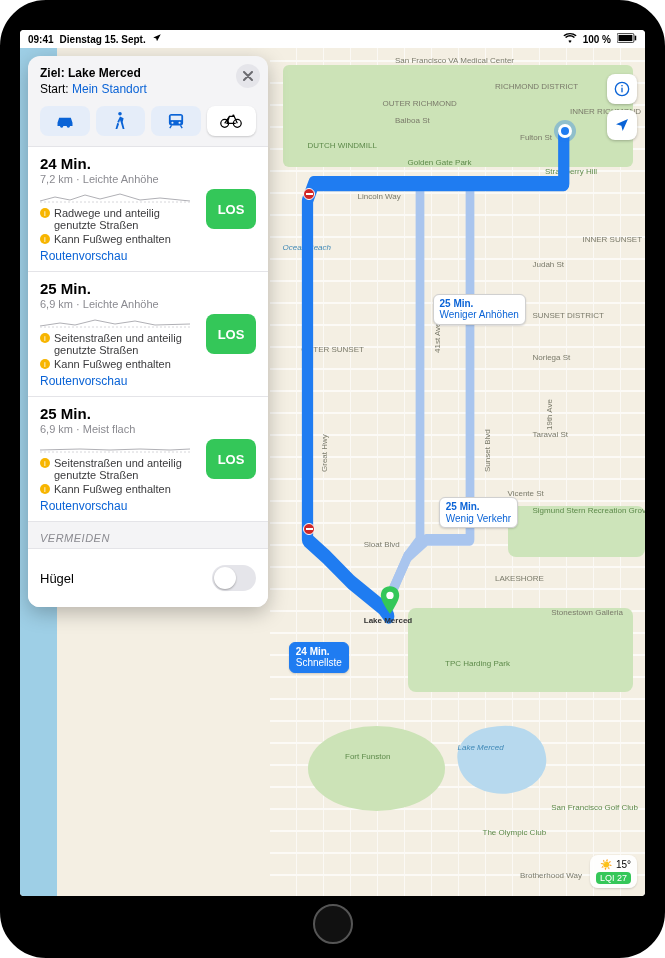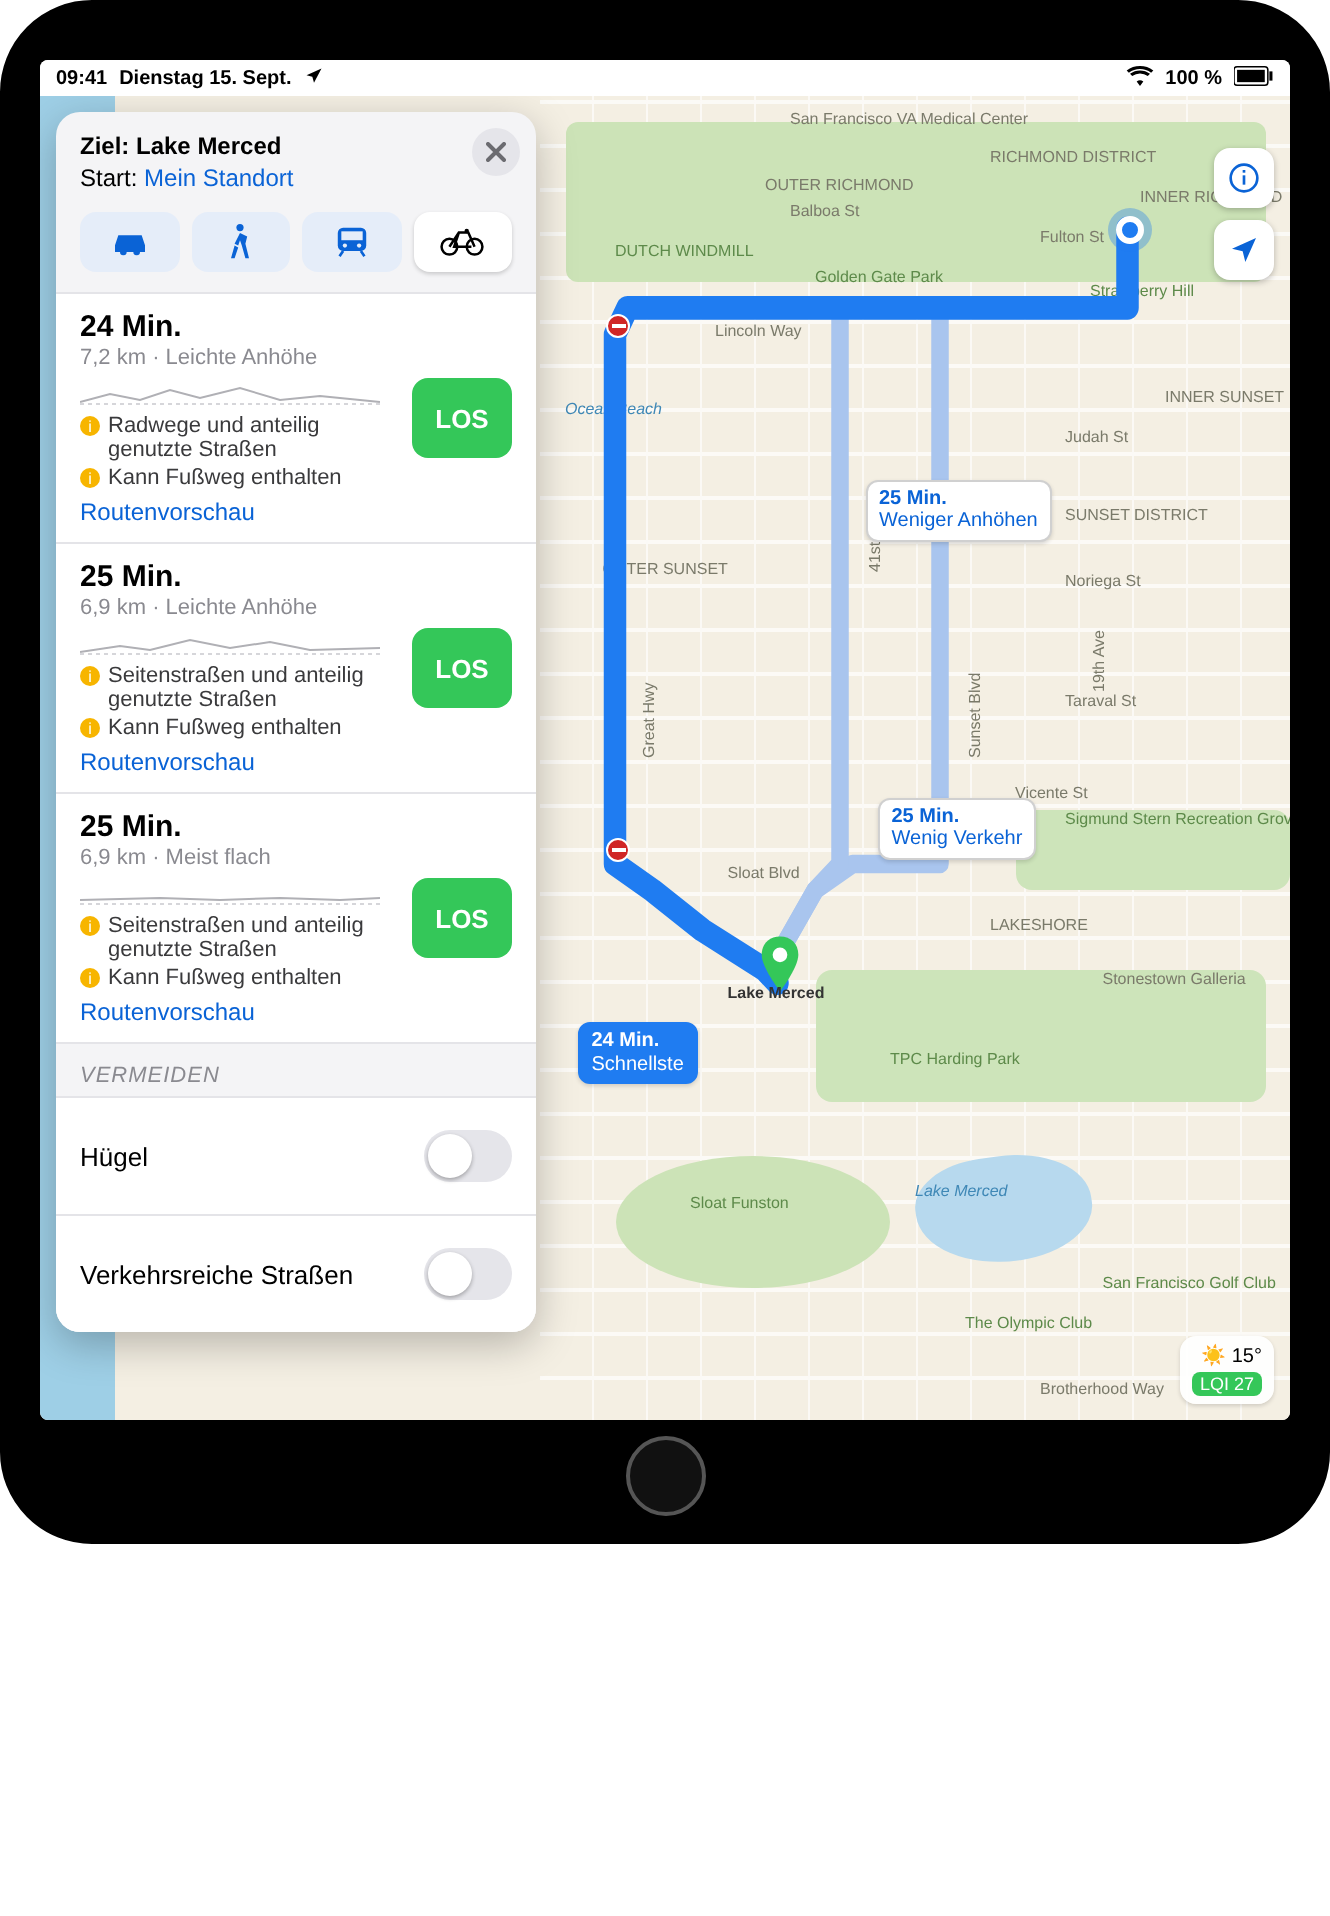--- a/index.html
+++ b/index.html
@@ -5,21 +5,21 @@
   * { box-sizing: border-box; margin: 0; padding: 0; }
   body {
     font-family: -apple-system, "Helvetica Neue", Helvetica, Arial, sans-serif;
     background: #fff;
     width: 665px;
     height: 958px;
     overflow: hidden;
     position: relative;
   }
   .device {
-    width: 665px; height: 772px;
+    width: 665px; height: 958px;
     border: 2px solid #000;
     border-radius: 46px;
     background: #000;
     position: relative;
     padding: 28px 18px 60px;
   }
   .screen {
     width: 100%; height: 100%;
     background: #fff;
     border-radius: 4px;
@@ -219,21 +219,21 @@
       <span class="maplabel" style="left:84%;top:45%;transform:rotate(-90deg);transform-origin:left top;">19th Ave</span>
       <span class="maplabel" style="left:48%;top:50%;transform:rotate(-90deg);transform-origin:left top;">Great Hwy</span>
       <span class="maplabel" style="left:82%;top:45%;">Taraval St</span>
       <span class="maplabel" style="left:78%;top:52%;">Vicente St</span>
       <span class="maplabel" style="left:82%;top:54%;color:#5d8a4a;">Sigmund Stern Recreation Grove</span>
       <span class="maplabel" style="left:55%;top:58%;">Sloat Blvd</span>
       <span class="maplabel" style="left:76%;top:62%;">LAKESHORE</span>
       <span class="maplabel" style="left:85%;top:66%;">Stonestown Galleria</span>
       <span class="maplabel" style="left:68%;top:72%;color:#5d8a4a;">TPC Harding Park</span>
       <span class="maplabel water" style="left:70%;top:82%;">Lake Merced</span>
-      <span class="maplabel" style="left:52%;top:83%;color:#5d8a4a;">Sloat Funston</span>
+      <span class="maplabel" style="left:52%;top:83%;color:#5d8a4a;">Fort Funston</span>
       <span class="maplabel" style="left:74%;top:92%;color:#5d8a4a;">The Olympic Club</span>
       <span class="maplabel" style="left:85%;top:89%;color:#5d8a4a;">San Francisco Golf Club</span>
       <span class="maplabel" style="left:80%;top:97%;">Brotherhood Way</span>
 
       <svg class="routes" viewBox="0 0 100 100" preserveAspectRatio="none">
 
         <polyline points="87,10 87,16 72,16 72,58 65,58 62,60 59,65 59,67" fill="none" stroke="#a9c5ee" stroke-width="1.4" stroke-linejoin="round" stroke-linecap="round"></polyline>
 
         <polyline points="87,10 87,16 64,16 64,58 62,60 59,65 59,67" fill="none" stroke="#a9c5ee" stroke-width="1.4" stroke-linejoin="round" stroke-linecap="round"></polyline>
 
@@ -400,21 +400,17 @@
         </div>
         <div class="go-btn">LOS</div>
       </div>
 
       <div class="avoid-section">
         <div class="avoid-head">VERMEIDEN</div>
         <div class="avoid-row">
           <span>Hügel</span>
           <div class="toggle"></div>
         </div>
-        <div class="avoid-row">
-          <span>Verkehrsreiche Straßen</span>
-          <div class="toggle"></div>
-        </div>
       </div>
     </div>
   </div>
   <div class="home-button"></div>
 </div>
 
 </body></html>

